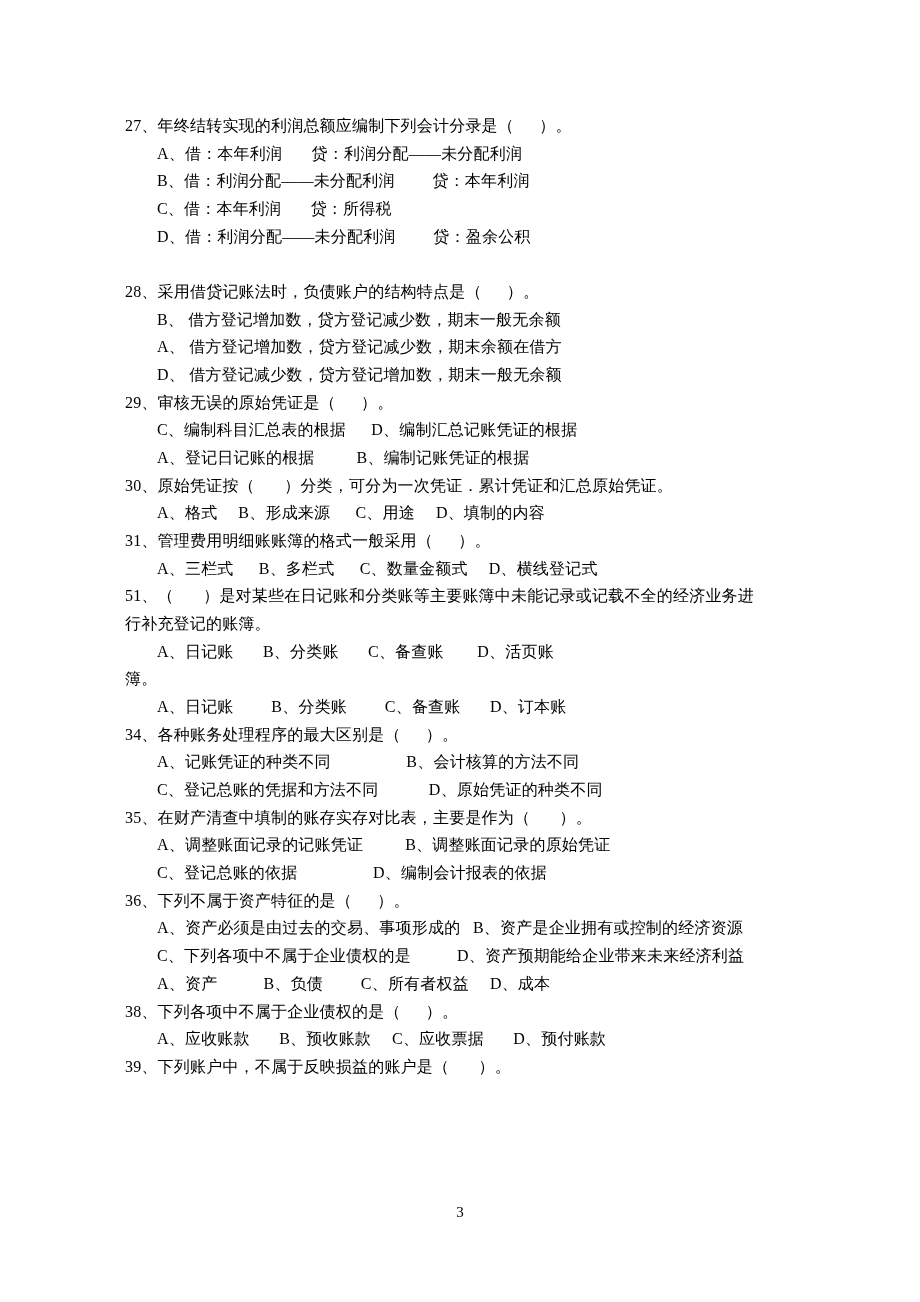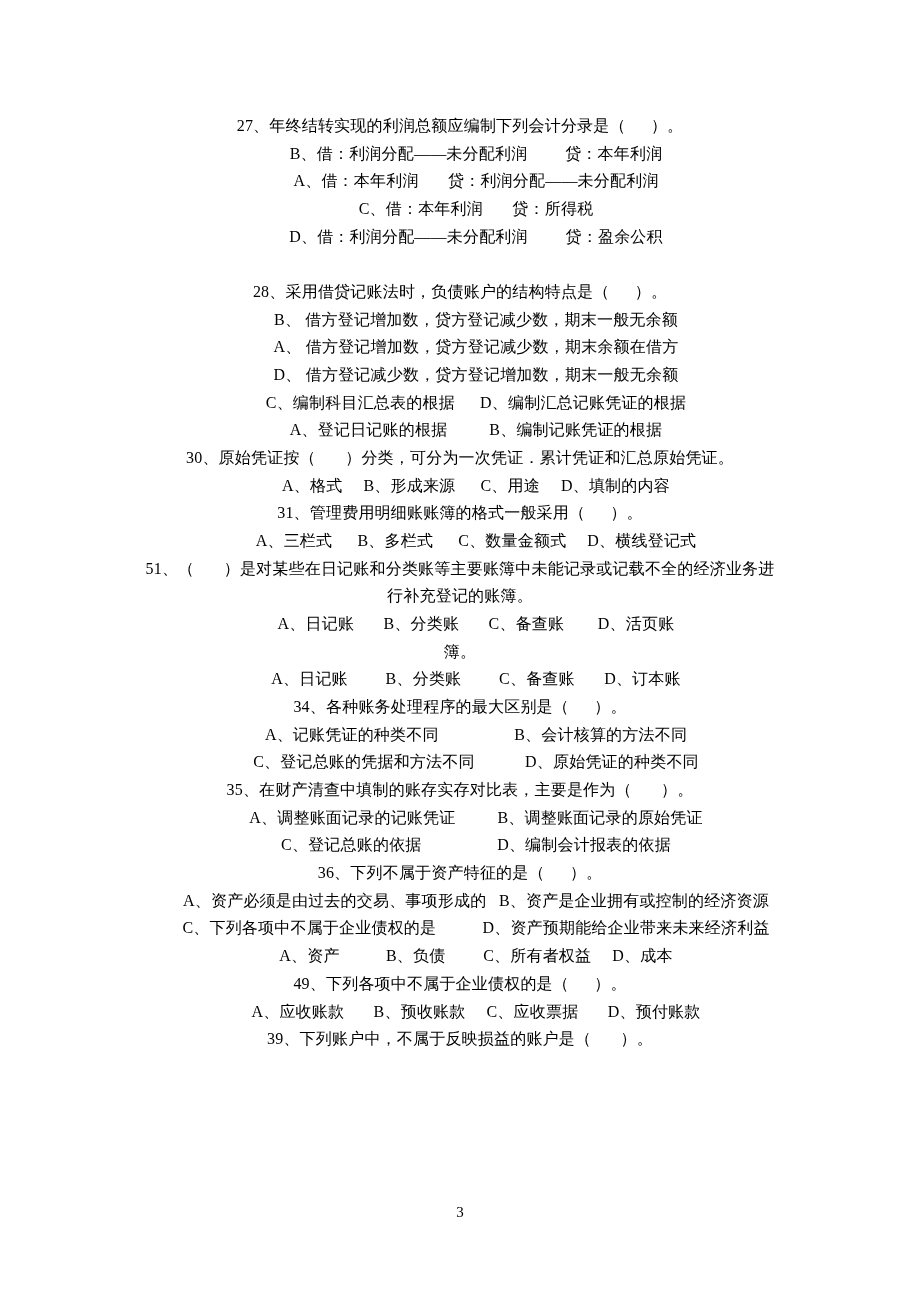--- a/index.html
+++ b/index.html
@@ -14,21 +14,20 @@
   .page {
     width: 920px;
     min-height: 1302px;
     padding: 112px 125px 40px 125px;
     box-sizing: border-box;
     position: relative;
   }
   .line {
     white-space: pre;
     letter-spacing: 0.2px;
-    text-align: center;
   }
   .indent {
     padding-left: 2em;
   }
   .blank {
     height: 1.73em;
   }
   .page-num {
     position: absolute;
     bottom: 76px;
@@ -37,32 +36,33 @@
     text-align: center;
     font-size: 15px;
   }
 </style>
 </head>
 <body>
 
 <div class="page">
 
 <div class="line">27、年终结转实现的利润总额应编制下列会计分录是（      ）。</div>
+<div class="line indent">A、借：本年利润       贷：利润分配——未分配利润</div>
 <div class="line indent">B、借：利润分配——未分配利润         贷：本年利润</div>
-<div class="line indent">A、借：本年利润       贷：利润分配——未分配利润</div>
 <div class="line indent">C、借：本年利润       贷：所得税</div>
 <div class="line indent">D、借：利润分配——未分配利润         贷：盈余公积</div>
 
 <div class="blank"></div>
 
 <div class="line">28、采用借贷记账法时，负债账户的结构特点是（      ）。</div>
 <div class="line indent">B、 借方登记增加数，贷方登记减少数，期末一般无余额</div>
 <div class="line indent">A、 借方登记增加数，贷方登记减少数，期末余额在借方</div>
 <div class="line indent">D、 借方登记减少数，贷方登记增加数，期末一般无余额</div>
 
+<div class="line">29、审核无误的原始凭证是（      ）。</div>
 <div class="line indent">C、编制科目汇总表的根据      D、编制汇总记账凭证的根据</div>
 <div class="line indent">A、登记日记账的根据          B、编制记账凭证的根据</div>
 
 <div class="line">30、原始凭证按（       ）分类，可分为一次凭证．累计凭证和汇总原始凭证。</div>
 <div class="line indent">A、格式     B、形成来源      C、用途     D、填制的内容</div>
 
 <div class="line">31、管理费用明细账账簿的格式一般采用（      ）。</div>
 <div class="line indent">A、三栏式      B、多栏式      C、数量金额式     D、横线登记式</div>
 
 <div class="line">51、（       ）是对某些在日记账和分类账等主要账簿中未能记录或记载不全的经济业务进</div>
@@ -79,20 +79,20 @@
 <div class="line">35、在财产清查中填制的账存实存对比表，主要是作为（       ）。</div>
 <div class="line indent">A、调整账面记录的记账凭证          B、调整账面记录的原始凭证</div>
 <div class="line indent">C、登记总账的依据                  D、编制会计报表的依据</div>
 
 <div class="line">36、下列不属于资产特征的是（      ）。</div>
 <div class="line indent">A、资产必须是由过去的交易、事项形成的   B、资产是企业拥有或控制的经济资源</div>
 <div class="line indent">C、下列各项中不属于企业债权的是           D、资产预期能给企业带来未来经济利益</div>
 
 <div class="line indent">A、资产           B、负债         C、所有者权益     D、成本</div>
 
-<div class="line">49、下列各项中不属于企业债权的是（      ）。</div>
+<div class="line">38、下列各项中不属于企业债权的是（      ）。</div>
 <div class="line indent">A、应收账款       B、预收账款     C、应收票据       D、预付账款</div>
 
 <div class="line">39、下列账户中，不属于反映损益的账户是（       ）。</div>
 
 <div class="page-num">3</div>
 
 </div>
 
 </body></html>

